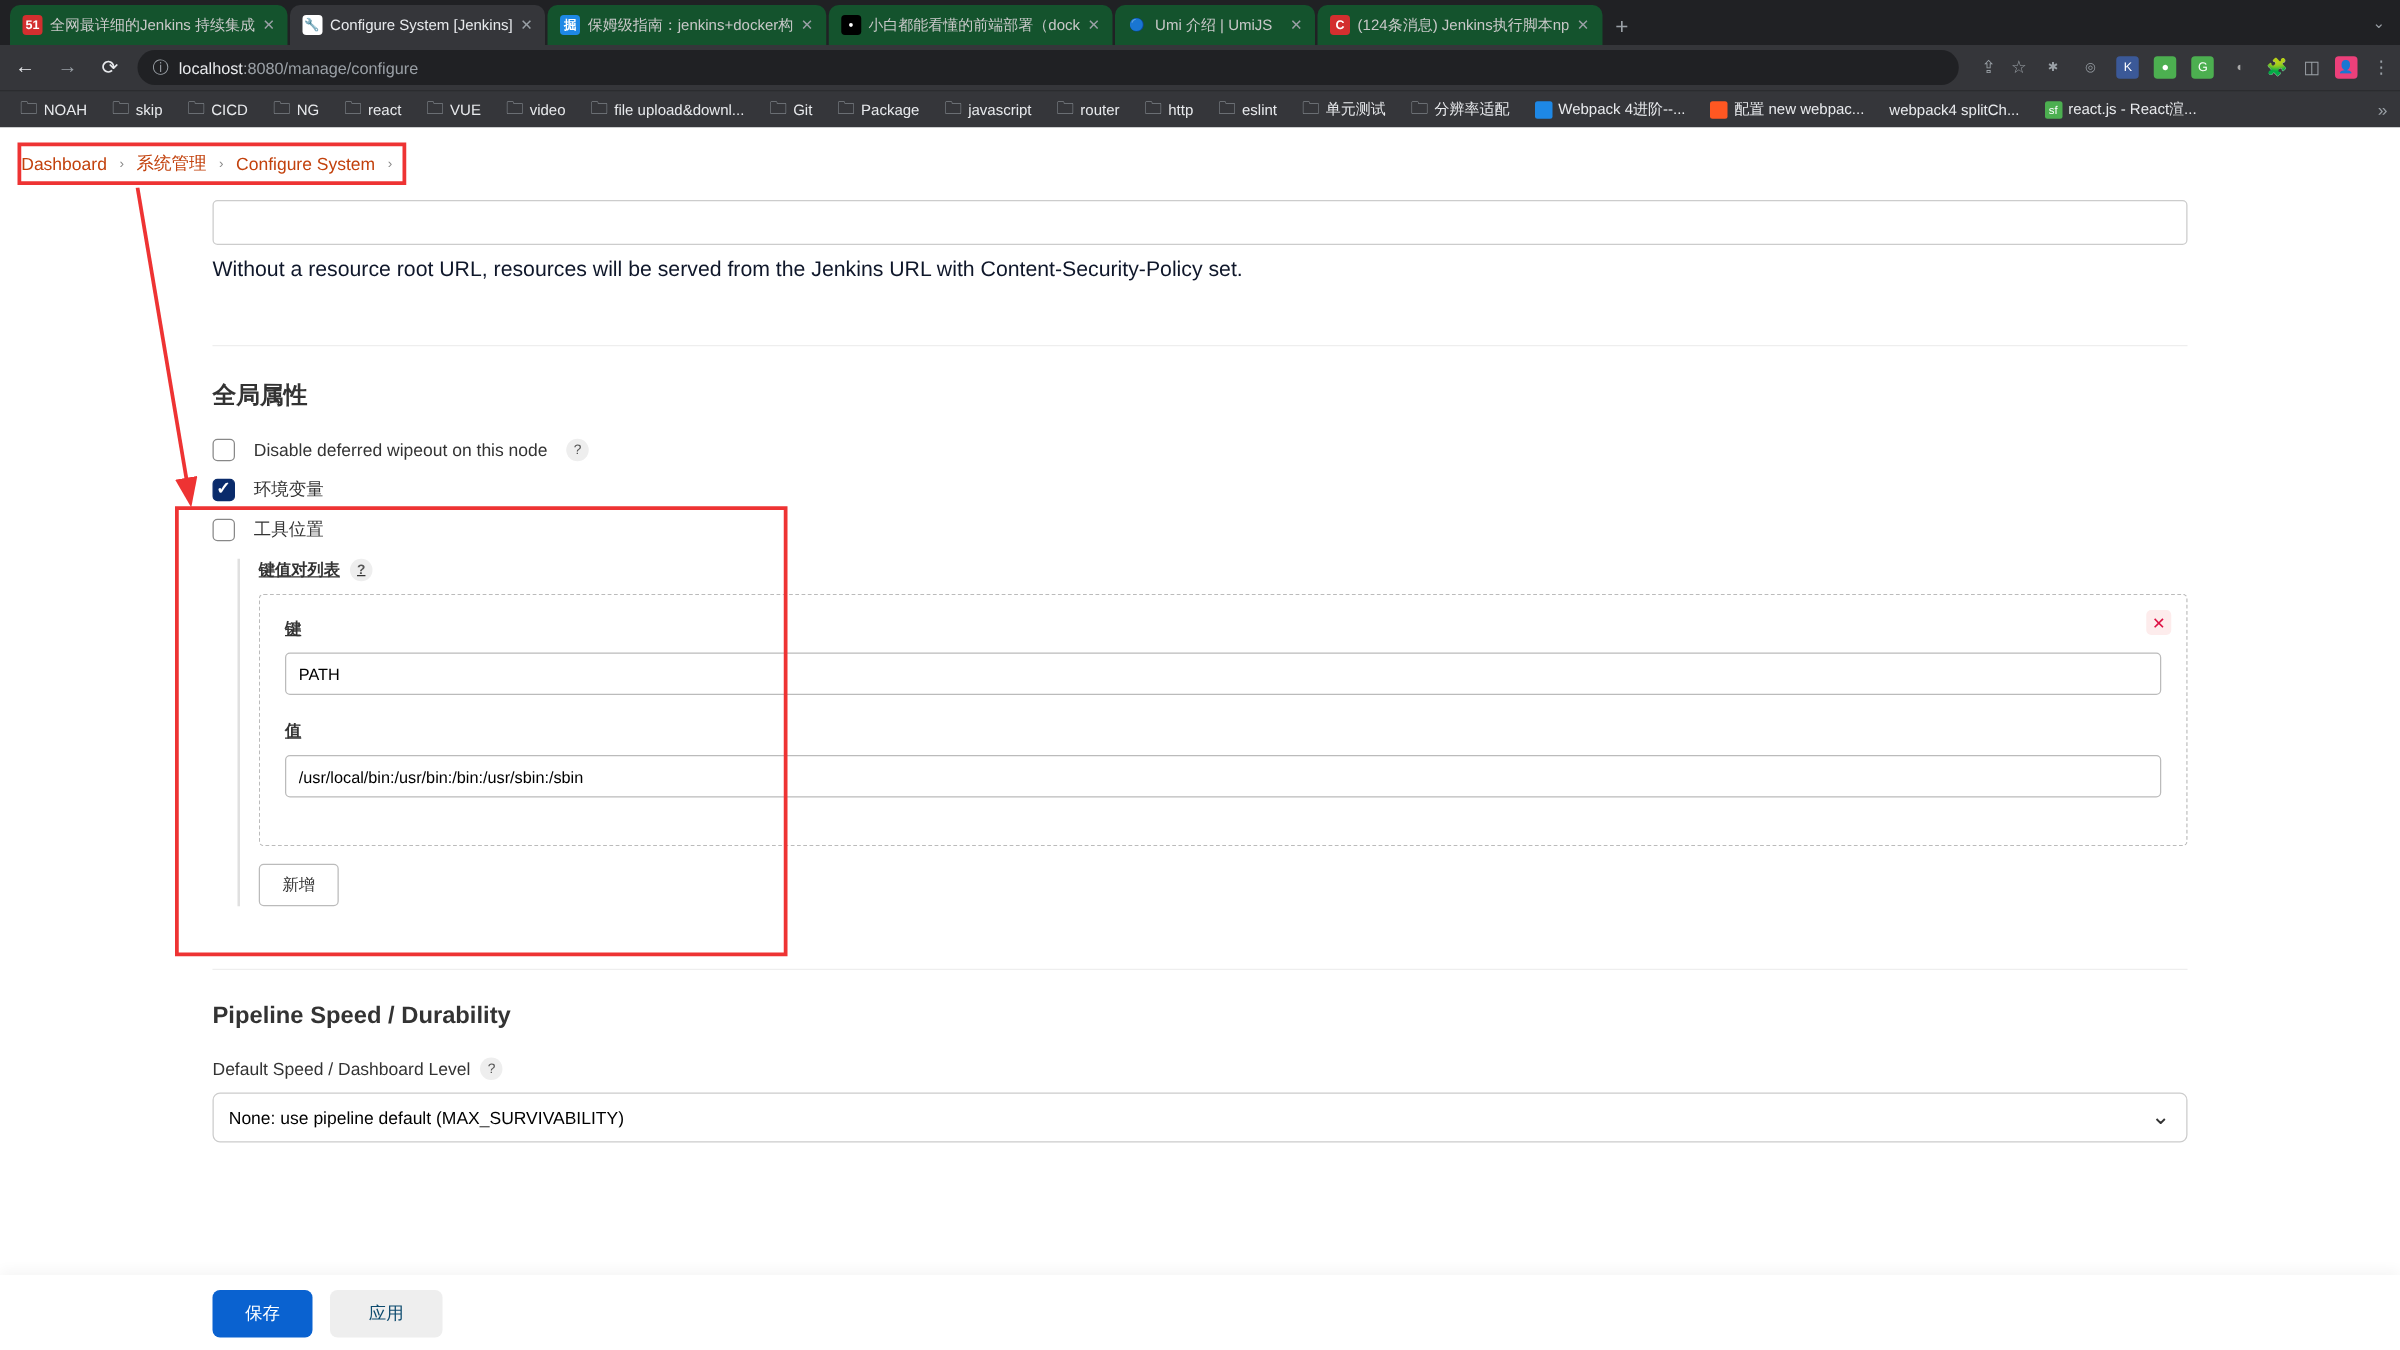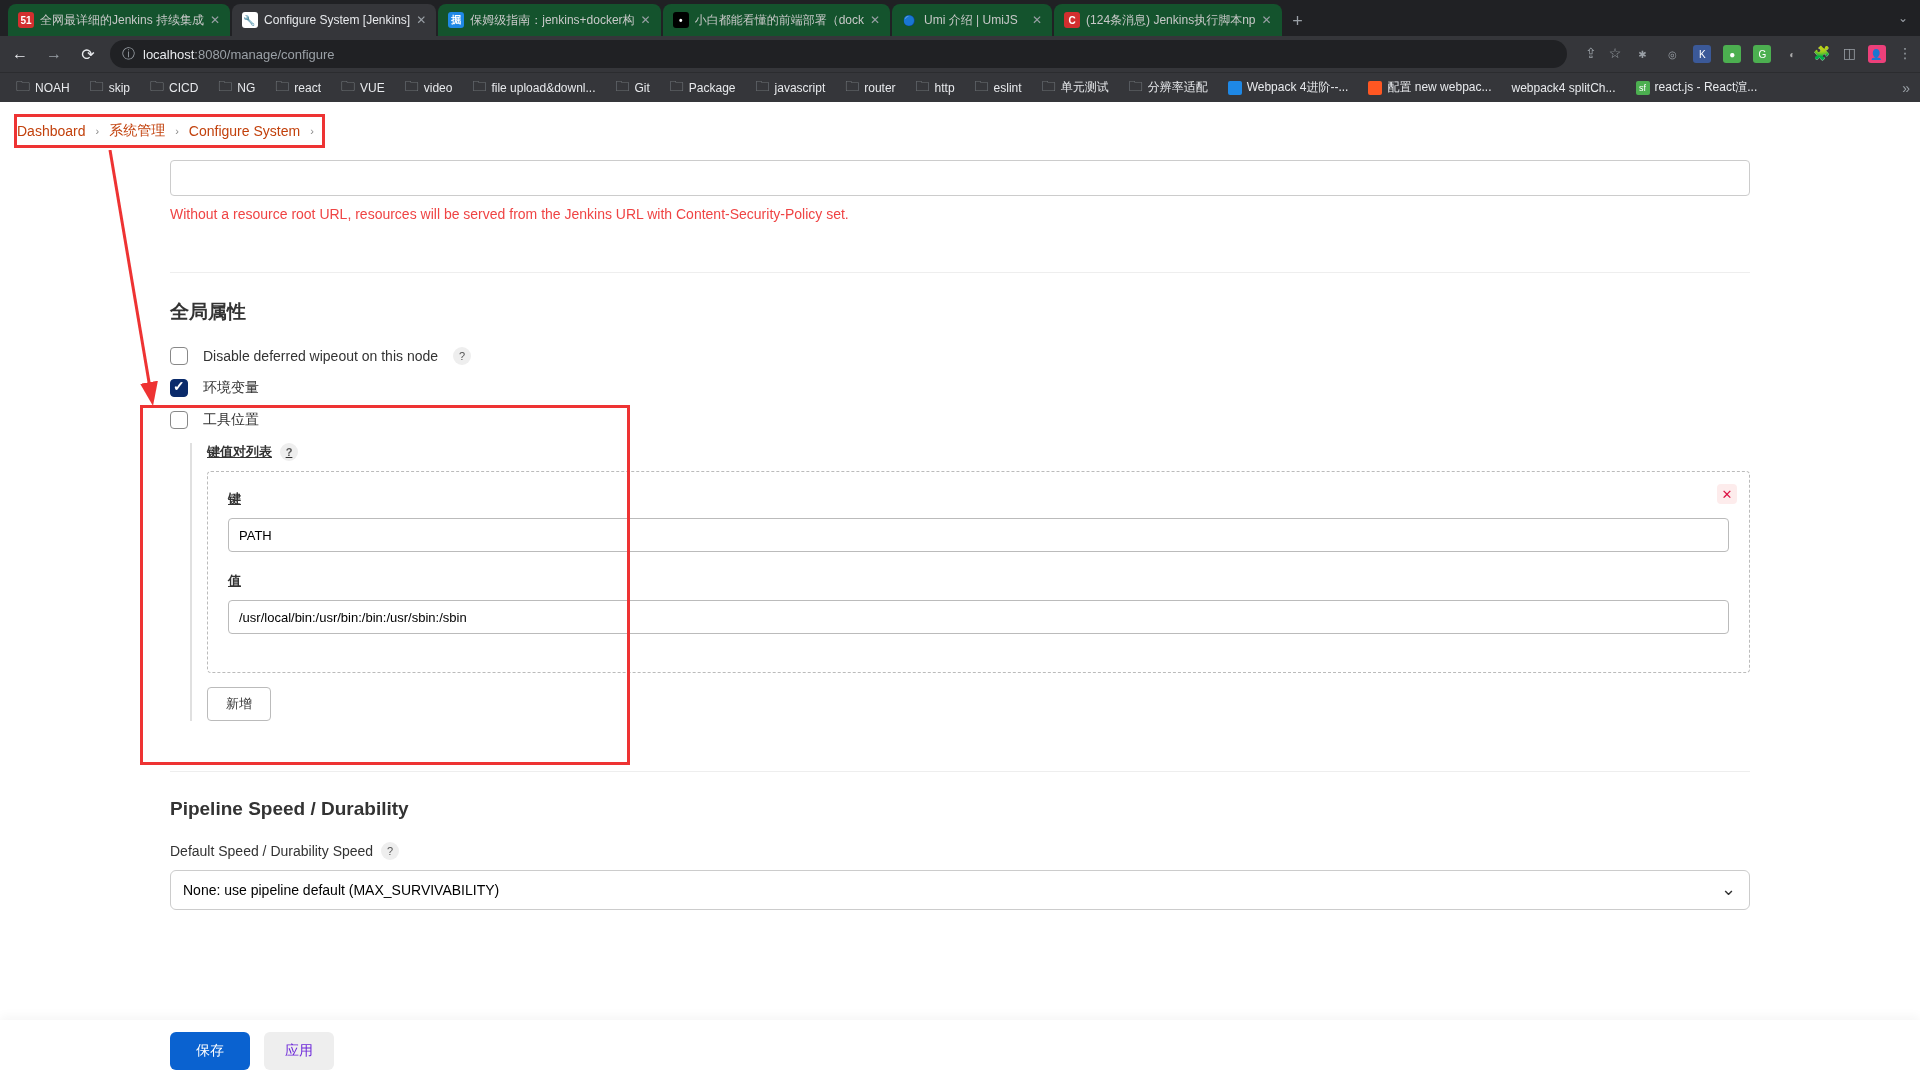--- a/index.html
+++ b/index.html
@@ -35,21 +35,21 @@
   
   
   .crumb-row { background: #fff; padding: 12px 14px; display: flex; align-items: center; gap: 6px; font-size: 14px; }
   .crumb-link { color: #c2410c; cursor: pointer; }
   .crumb-sep { color: #888; font-size: 11px; padding: 0 4px; }
   .crumb-box { border: 3px solid #e33; padding: 5px 4px 5px 0; display: inline-flex; align-items: center; gap: 6px; }
   
   
   .content { padding: 0 170px 10px 170px; }
   .form-input-lg { width: 100%; height: 36px; border: 1px solid #ccc; border-radius: 4px; padding: 0 10px; font-size: 14px; background: #fff; }
-  .help-text { color: #ef4444; font-size: 14px; margin-top: 10px; }
+  .help-text { color: #0f172a; font-size: 17px; margin-top: 10px; }
   
   .section-hr { border: none; border-top: 1px solid #eee; margin: 50px 0 26px 0; }
   .section-title { font-size: 19px; font-weight: 600; margin-bottom: 22px; color: #333; }
   
   .chk-row { display: flex; align-items: center; gap: 15px; margin-bottom: 14px; font-size: 14px; }
   .chk { width: 18px; height: 18px; border: 1.5px solid #888; border-radius: 4px; background: #fff; cursor: pointer; position: relative; flex-shrink: 0; }
   .chk.checked { background: #0a2b6b; border-color: #0a2b6b; }
   .chk.checked::after { content: "✓"; color: #fff; position: absolute; left: 2px; top: -2px; font-size: 14px; font-weight: bold; }
   .help-q { width: 18px; height: 18px; border-radius: 50%; background: #eee; color: #555; display: inline-flex; align-items: center; justify-content: center; font-size: 11px; cursor: pointer; }
   
@@ -69,21 +69,21 @@
   .sel-wrap { position: relative; }
   .sel-wrap::after { content: "⌄"; position: absolute; right: 14px; top: 8px; font-size: 18px; color: #333; pointer-events: none; }
   
   
   .red-highlight { position: absolute; border: 3px solid #e33; pointer-events: none; z-index: 50; }
   .red-arrow { position: absolute; z-index: 49; pointer-events: none; }
   
   
   .footer { position: fixed; left: 0; right: 0; bottom: 0; height: 60px; background: #fff; border-top: 1px solid rgba(0,0,0,0); display: flex; align-items: center; padding-left: 170px; gap: 14px; box-shadow: 0 -4px 10px rgba(0,0,0,0.04); }
   .btn-primary { background: #0a62d0; color: #fff; border: none; border-radius: 6px; padding: 10px 26px; font-size: 14px; font-weight: 500; cursor: pointer; }
-  .btn-secondary { background: #eee; color: #6d28d9; border: none; border-radius: 6px; padding: 10px 21px; font-size: 14px; cursor: pointer; }
+  .btn-secondary { background: #eee; color: #0c4a6e; border: none; border-radius: 6px; padding: 10px 31px; font-size: 14px; cursor: pointer; }
 </style>
 </head>
 <body>
 
 <div class="browser-chrome">
   <div class="tab">
     <span class="tab-favicon" style="background:#d32f2f;color:#fff">51</span>
     <span class="tab-title">全网最详细的Jenkins 持续集成</span>
     <span class="tab-close">✕</span>
   </div>
@@ -278,21 +278,21 @@
       <div class="kv-label">值</div>
       <input class="kv-input" style="margin-bottom: 4px;" value="/usr/local/bin:/usr/bin:/bin:/usr/sbin:/sbin">
     </div>
     <button class="add-btn">新增</button>
   </div>
   
   <hr class="section-hr">
   <div class="section-title">Pipeline Speed / Durability</div>
   <div class="sel-row">
     <div class="sel-label">
-      <span>Default Speed / Durability Speed</span>
+      <span>Default Speed / Dashboard Level</span>
       <span class="help-q">?</span>
     </div>
     <div class="sel-wrap">
       <select class="sel">
         <option>None: use pipeline default (MAX_SURVIVABILITY)</option>
       </select>
     </div>
   </div>
 </div>
 

